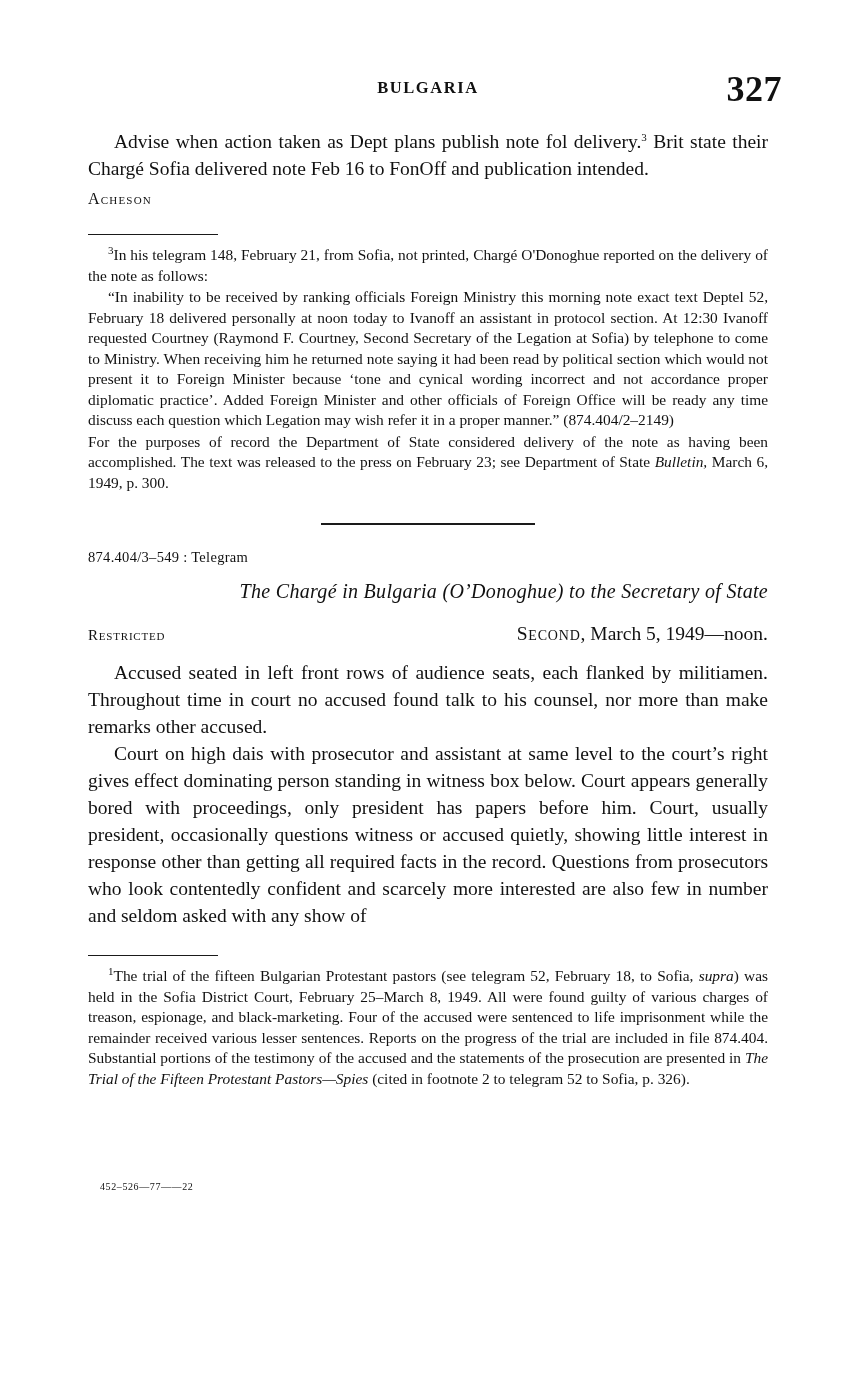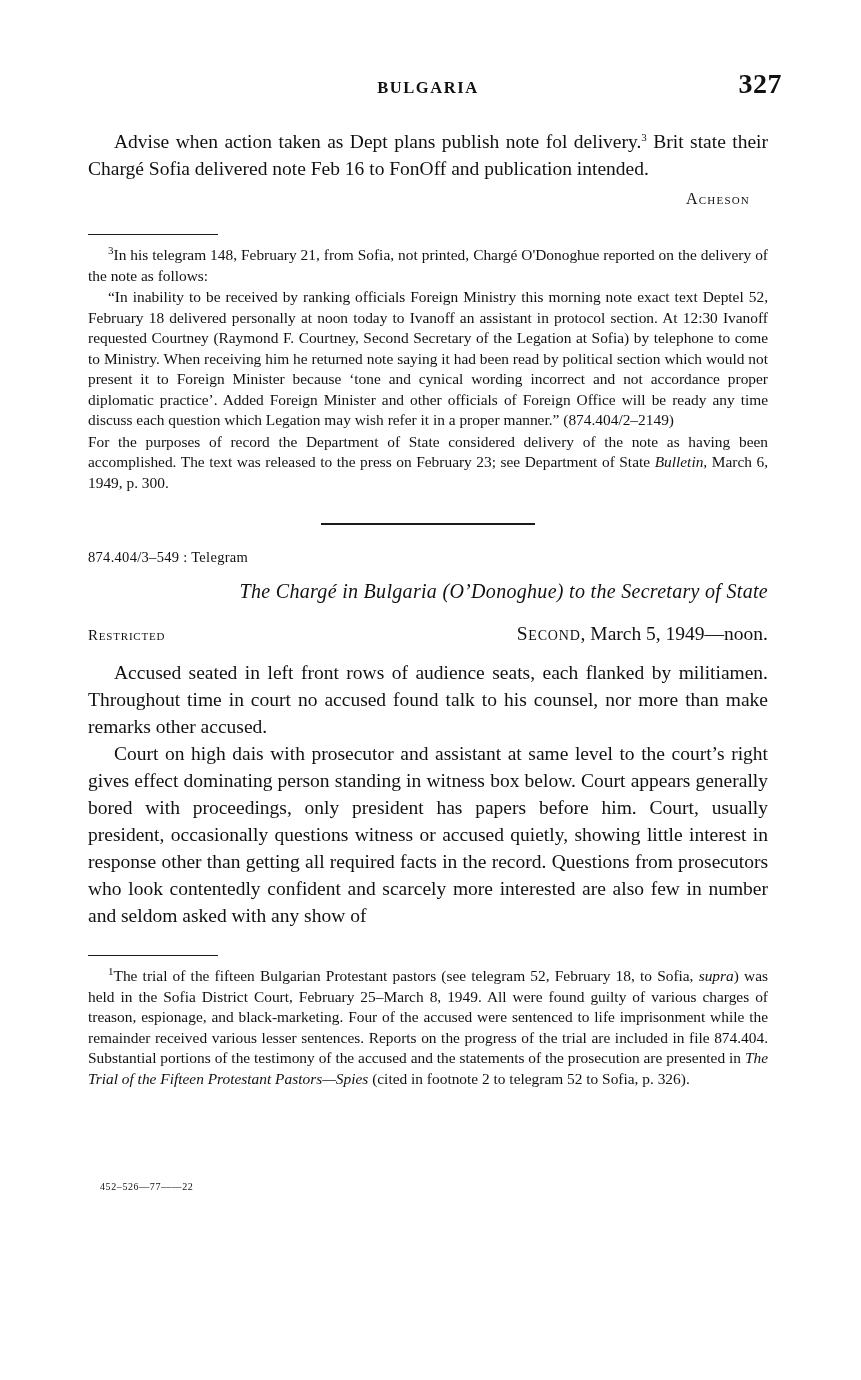--- a/index.html
+++ b/index.html
@@ -41,38 +41,37 @@
     text-align: center;
     font-size: 16.5px;
     letter-spacing: 1.6px;
     font-weight: bold;
     top: 4px;
   }
   .running-head .folio {
     position: absolute;
     right: -14px;
     top: -6px;
-    font-size: 28px;
+    font-size: 36px;
     font-weight: bold;
     letter-spacing: 0.5px;
   }
 
   
   .para {
     font-size: 19.5px;
     line-height: 27px;
     text-align: justify;
     margin: 0 0 0 0;
     hyphens: none;
   }
   .para.indent { text-indent: 26px; }
   .block-1 { margin-top: 20px; }
 
   .signature {
-    text-align: right;
     font-size: 16px;
     letter-spacing: 1.2px;
     margin-top: 8px;
     margin-right: 18px;
     font-variant: small-caps;
   }
 
   
   .fn-rule {
     width: 130px;

